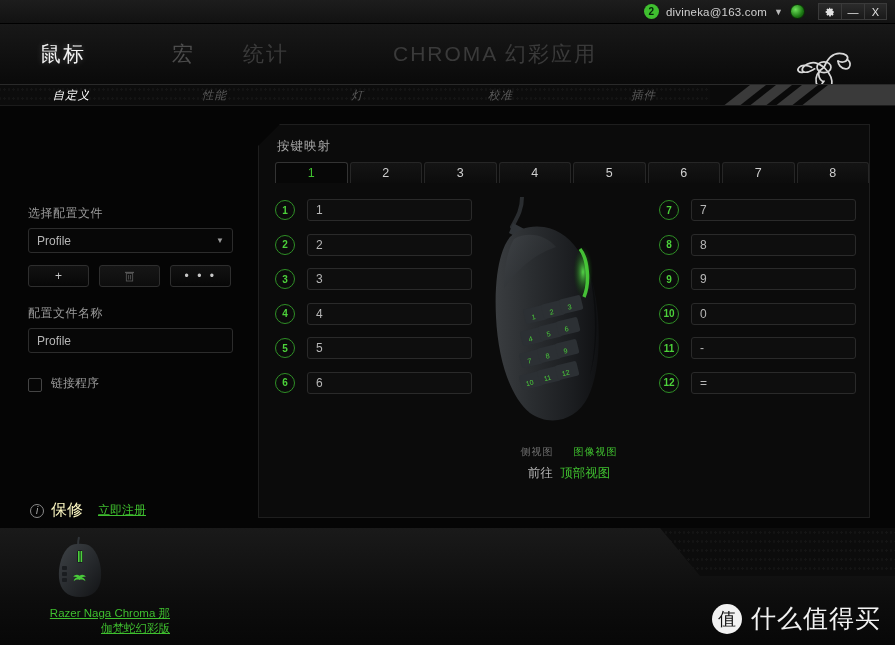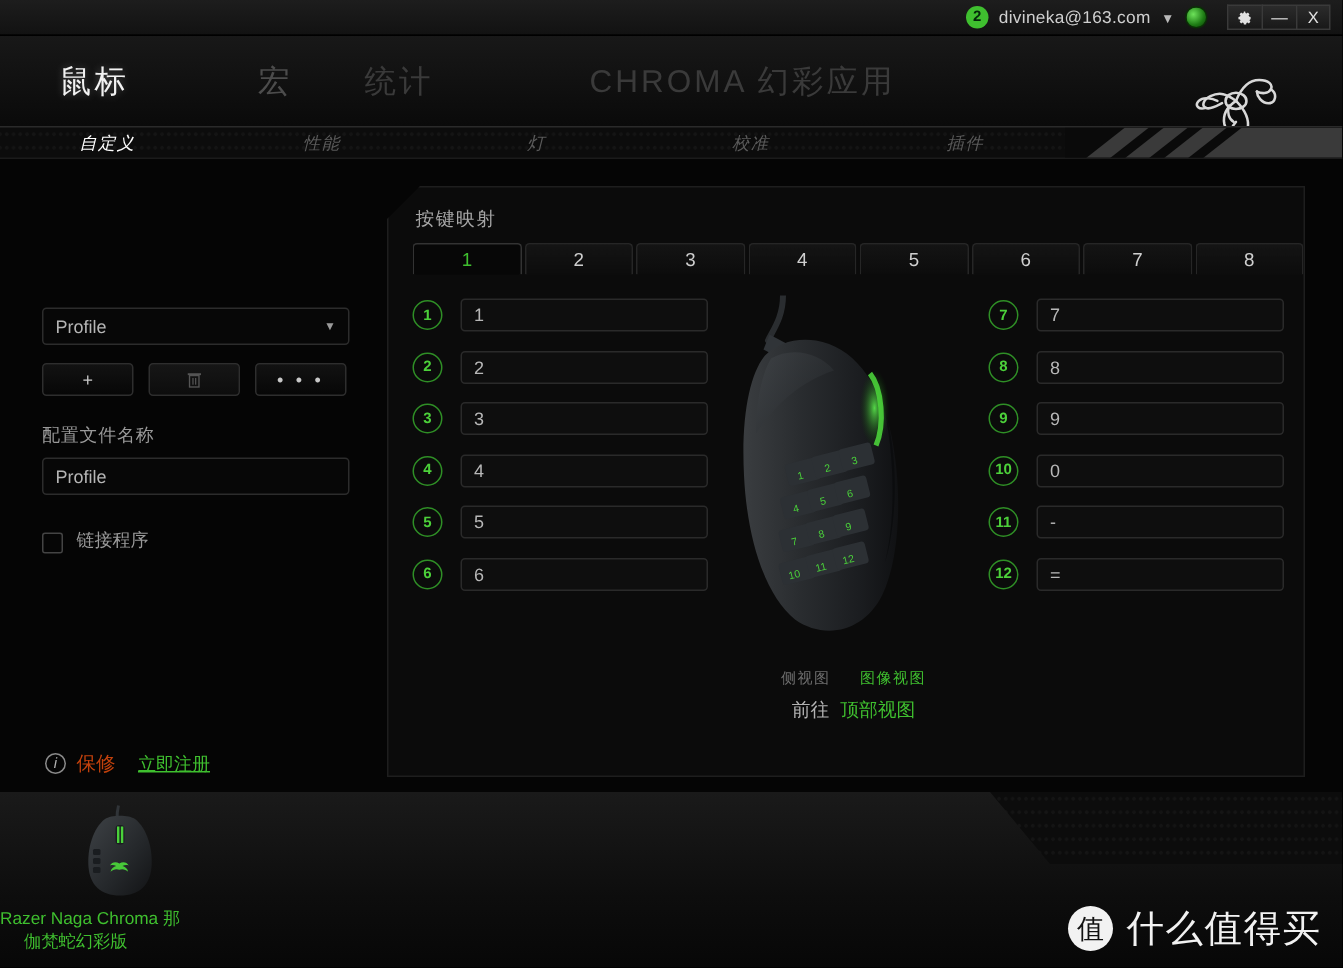--- a/index.html
+++ b/index.html
@@ -125,21 +125,21 @@
   #warranty {
     position: absolute; left: 30px; top: 500px;
     display: flex; align-items: center; gap: 7px;
   }
   .info-icon {
     width: 14px; height: 14px; border-radius: 50%;
     border: 1px solid #8a8a8a; color: #b0b0b0;
     font-size: 10px; font-style: italic;
     display: flex; align-items: center; justify-content: center;
   }
-  #warranty .w-label { color: #c2410c; font-size: 13px; }
+  #warranty .w-label { color: #fef9c3; font-size: 16px; }
   #warranty .w-link {
     color: #3fbf2f; font-size: 12px; text-decoration: underline; margin-left: 8px;
   }
 
   
   #panel {
     position: absolute; left: 258px; top: 124px;
     width: 612px; height: 394px;
     background: #0b0b0b;
     border: 1px solid #1e1e1e;
@@ -204,22 +204,22 @@
     position: absolute; left: 0; top: 0; width: 895px; height: 117px;
     clip-path: polygon(0 0, 895px 0, 895px 117px, 0 117px);
   }
   #devicebar-fore {
     position: absolute; left: 0; top: 0; width: 895px; height: 117px;
     background: linear-gradient(#1a1a1a, #0d0d0d 60%, #070707);
     clip-path: polygon(0 0, 660px 0, 700px 48px, 895px 48px, 895px 117px, 0 117px);
   }
   #device-thumb { position: absolute; left: 52px; top: 8px; width: 56px; height: 62px; }
   #device-name {
-    position: absolute; left: 0; top: 78px; width: 170px; text-align: left;
-    color: #3fbf2f; font-size: 11.5px; line-height: 15px;
+    position: absolute; left: 0; top: 78px; width: 170px; text-align: right;
+    color: #3fbf2f; font-size: 11.5px; line-height: 15px; text-decoration: underline;
   }
   #device-name .l2 { display: block; padding-left: 16px; }
 
   
   #watermark {
     position: absolute; right: 14px; bottom: 10px;
     display: flex; align-items: center; gap: 9px;
   }
   .wm-logo {
     width: 30px; height: 30px; border-radius: 50%;
@@ -285,20 +285,21 @@
       <g fill="#3a3a3a">
         <polygon points="40,0 56,0 28,22 12,22"></polygon>
         <polygon points="66,0 82,0 54,22 38,22"></polygon>
         <polygon points="92,0 108,0 80,22 64,22"></polygon>
         <polygon points="118,0 185,0 185,22 90,22"></polygon>
       </g>
     </svg>
   </div>
 
   <div id="sidebar">
+    <div class="sb-label">选择配置文件</div>
     <div class="sb-select">
       <span>Profile</span>
       <span class="caret">▼</span>
     </div>
     <div class="sb-btnrow">
       <div class="sb-btn">+</div>
       <div class="sb-btn disabled">
         <svg width="9" height="11" viewBox="0 0 10 12">
           <rect x="1.5" y="2.5" width="7" height="8.5" fill="none" stroke="#555" stroke-width="1"></rect>
           <rect x="0" y="0.8" width="10" height="1.4" fill="#555"></rect>

